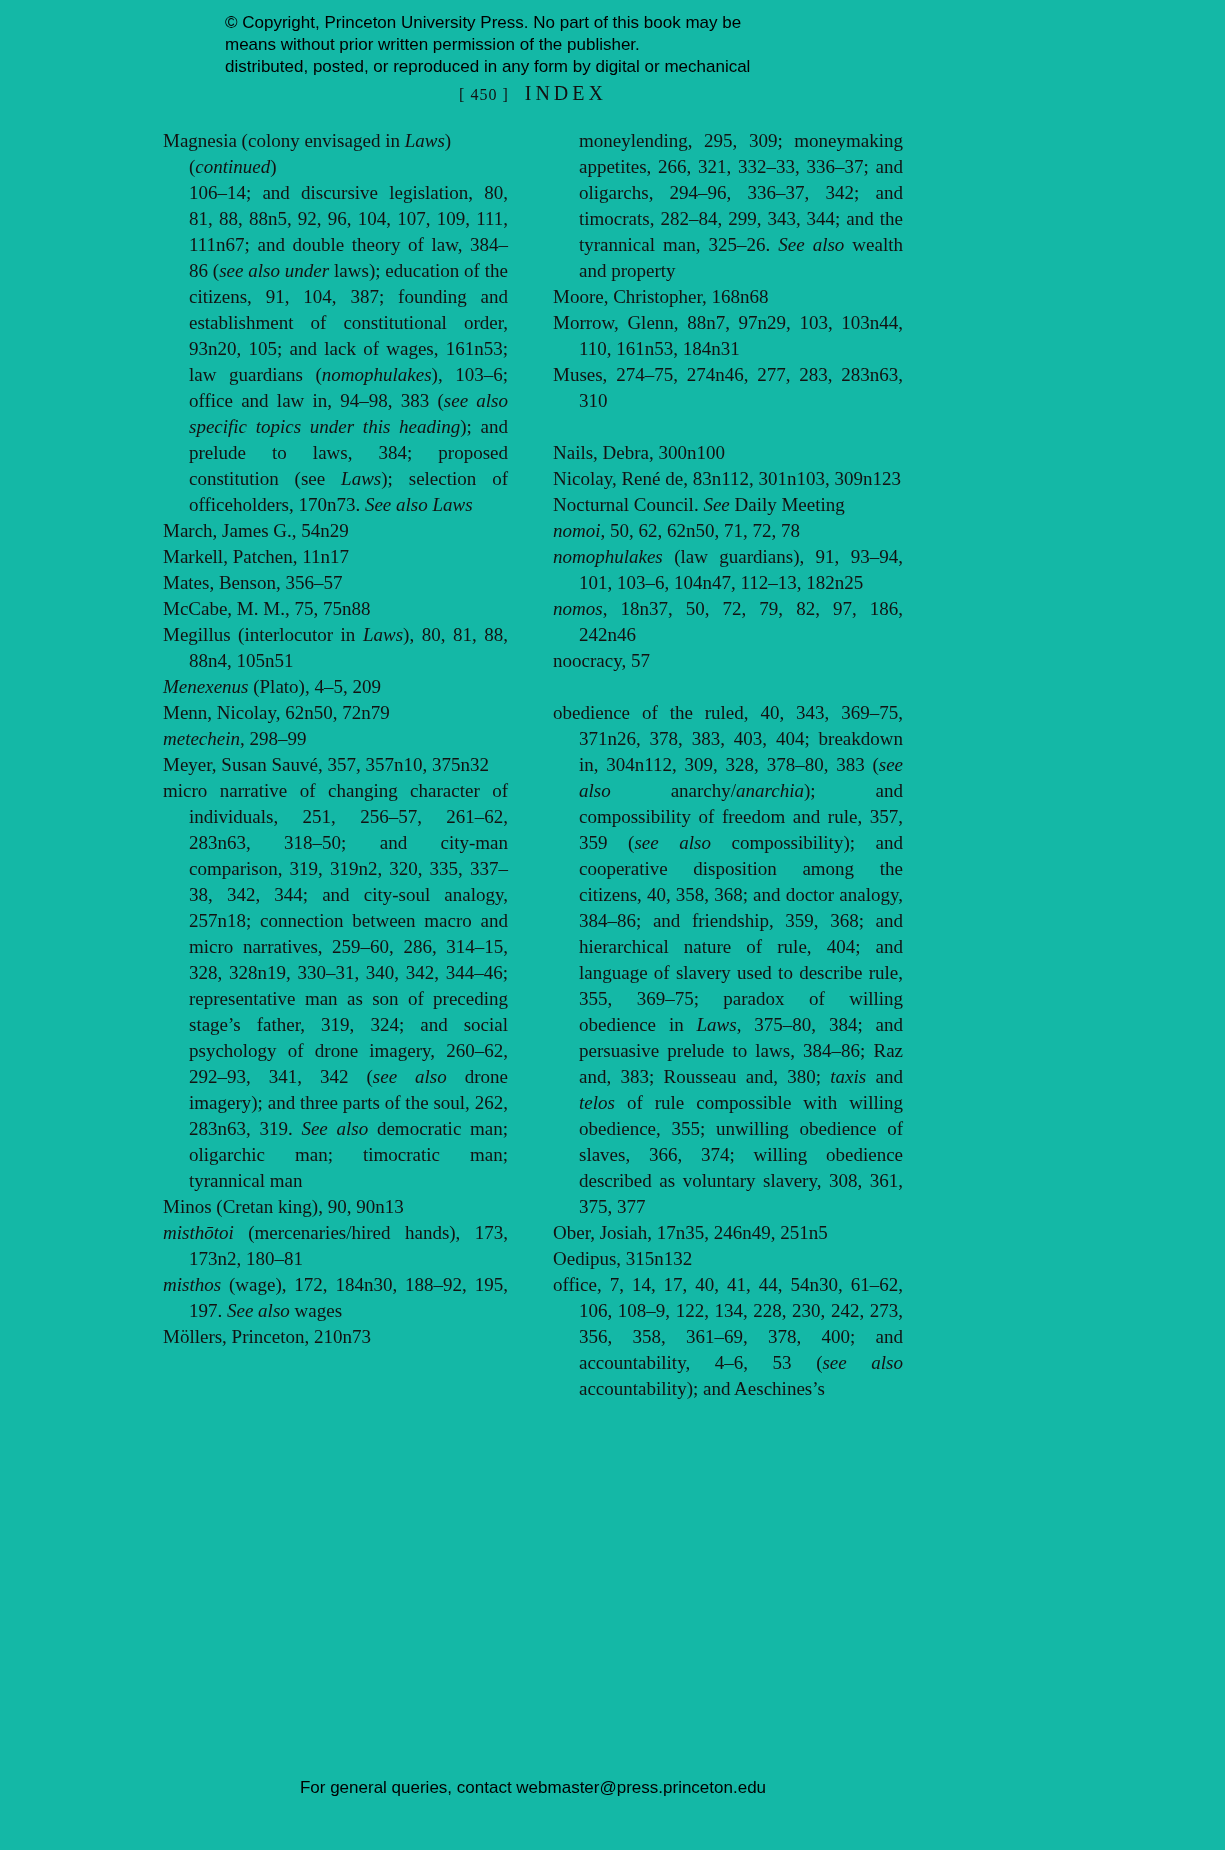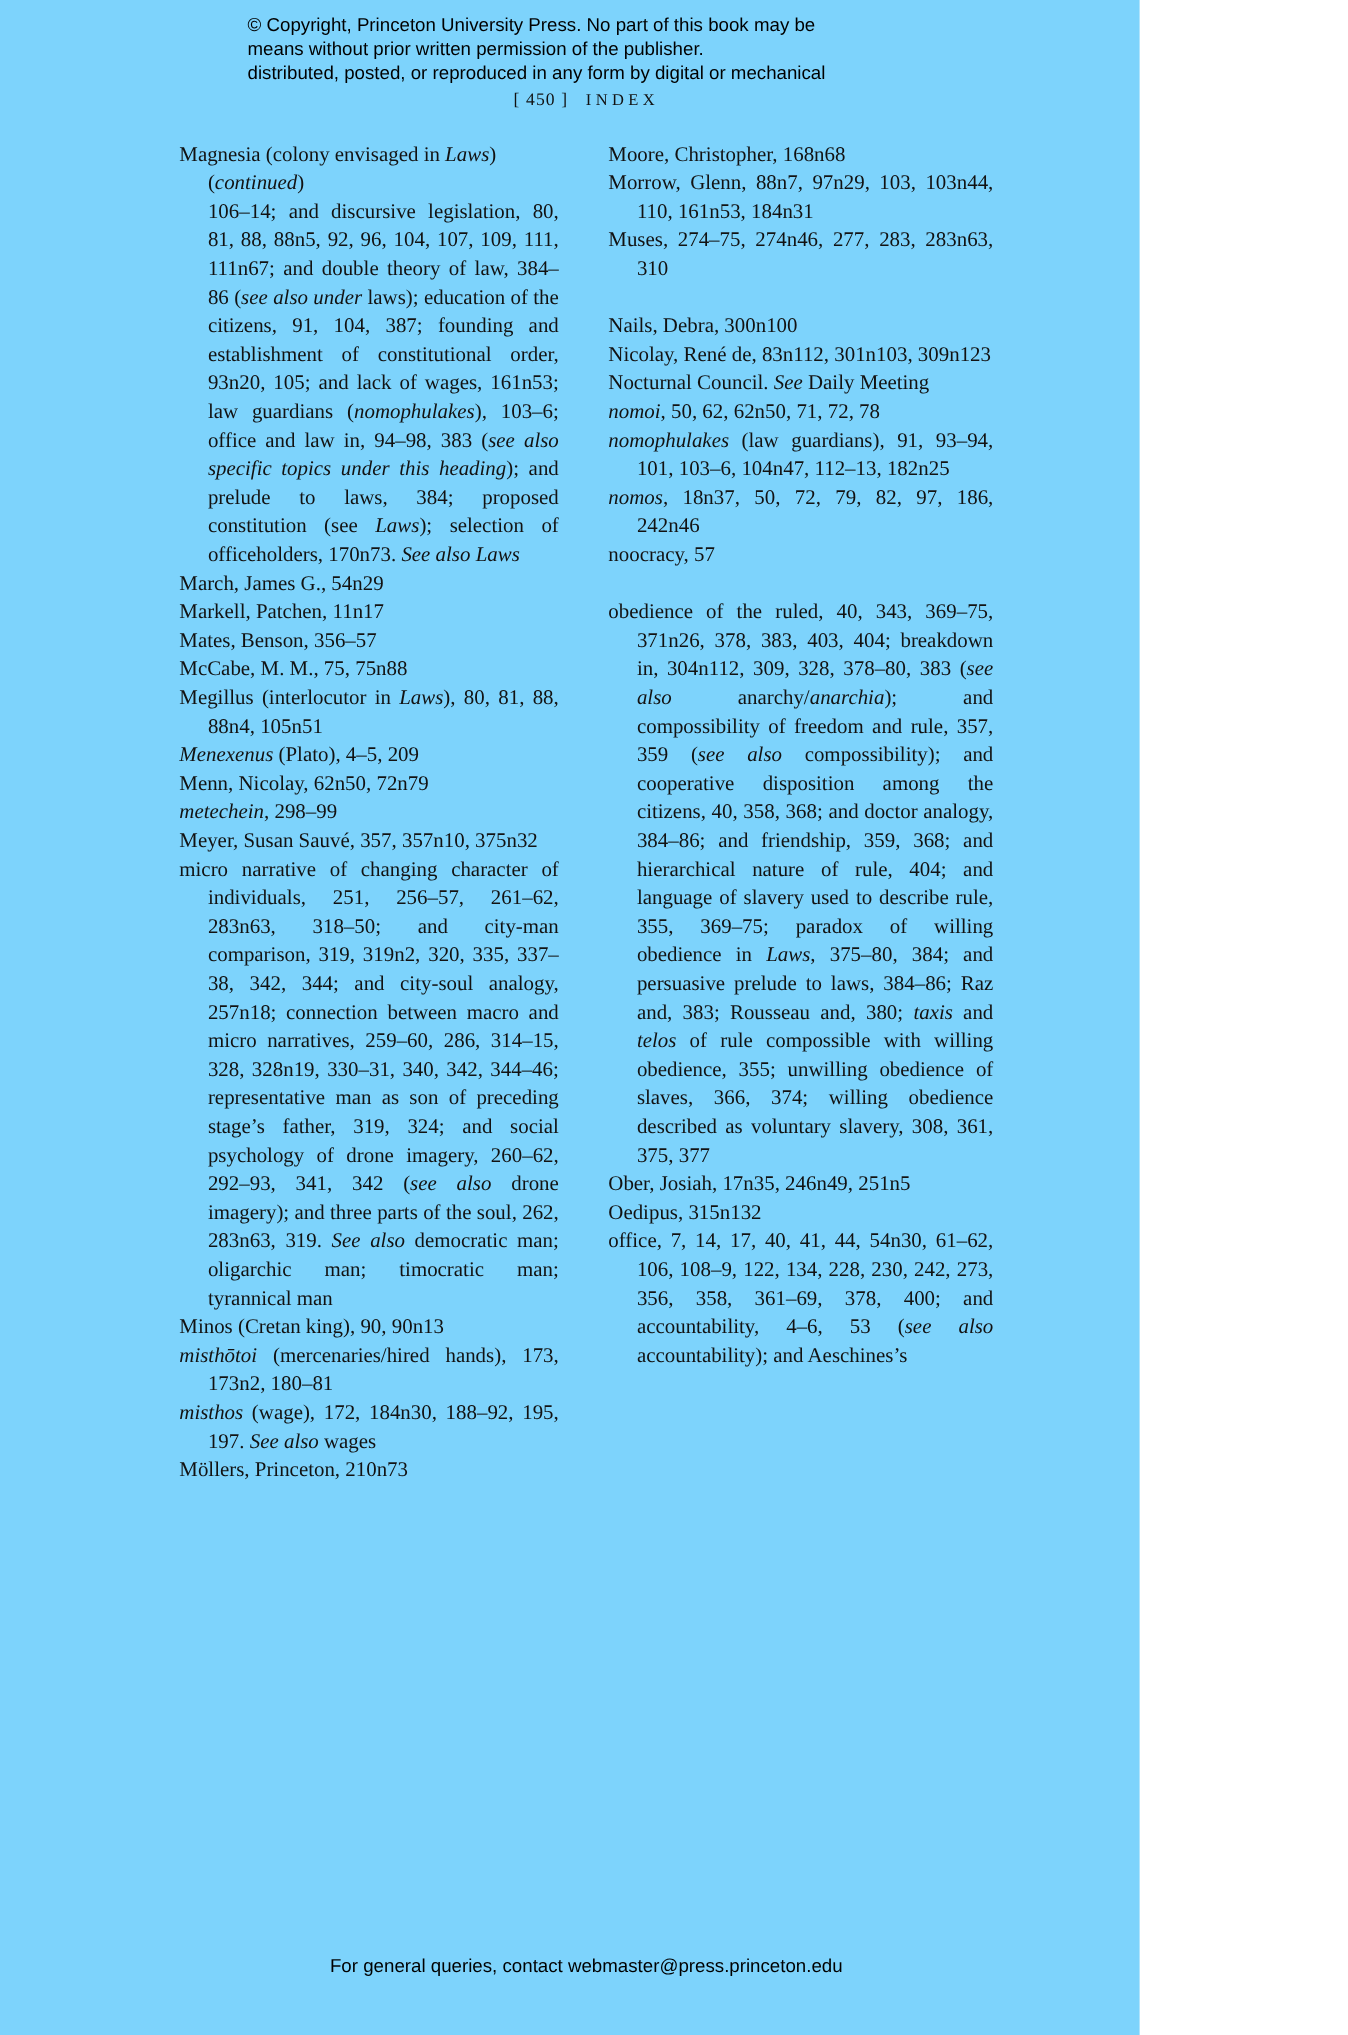--- a/index.html
+++ b/index.html
@@ -1,21 +1,21 @@
 <!DOCTYPE html>
 <html lang="en"><head>
 <meta charset="utf-8">
 <style>
   * { box-sizing: border-box; }
   html, body { margin: 0; padding: 0; background: #ffffff; }
   .page {
     position: relative;
-    width: 1036px;
+    width: 1225px;
     height: 1850px;
-    background: #7dd3fc;
+    background: #14b8a6;
     font-family: "Liberation Serif", serif;
     color: #121212;
     overflow: hidden;
   }
   .copyright {
     position: absolute;
     left: 225px;
     top: 12px;
     font-family: "Liberation Sans", sans-serif;
     font-size: 17px;
@@ -25,21 +25,21 @@
   .running-head {
     position: absolute;
     left: 163px;
     top: 82px;
     width: 740px;
     text-align: center;
     font-size: 16px;
     color: #121212;
   }
   .pagenum { margin-right: 12px; letter-spacing: 1px; }
-  .head-title { letter-spacing: 4px; font-size: 15px; }
+  .head-title { letter-spacing: 4px; font-size: 20px; }
   .columns {
     position: absolute;
     left: 163px;
     top: 128px;
     display: flex;
     gap: 45px;
   }
   .col { font-size: 19px; line-height: 26px; }
   .col-left  { width: 345px; }
   .col-right { width: 350px; }
@@ -94,20 +94,21 @@
         <p class="entry main">Menn, Nicolay, 62n50, 72n79</p>
         <p class="entry main"><i>metechein</i>, 298–99</p>
         <p class="entry main">Meyer, Susan Sauvé, 357, 357n10, 375n32</p>
         <p class="entry main">micro narrative of changing character of individuals, 251, 256–57, 261–62, 283n63, 318–50; and city-man comparison, 319, 319n2, 320, 335, 337–38, 342, 344; and city-soul analogy, 257n18; connection between macro and micro narratives, 259–60, 286, 314–15, 328, 328n19, 330–31, 340, 342, 344–46; representative man as son of preceding stage’s father, 319, 324; and social psychology of drone imagery, 260–62, 292–93, 341, 342 (<i>see also</i> drone imagery); and three parts of the soul, 262, 283n63, 319. <i>See also</i> democratic man; oligarchic man; timocratic man; tyrannical man</p>
         <p class="entry main">Minos (Cretan king), 90, 90n13</p>
         <p class="entry main"><i>misthōtoi</i> (mercenaries/hired hands), 173, 173n2, 180–81</p>
         <p class="entry main"><i>misthos</i> (wage), 172, 184n30, 188–92, 195, 197. <i>See also</i> wages</p>
         <p class="entry main">Möllers, Princeton, 210n73</p>
       </div>
     <div class="col col-right" id="col-right">
+        <p class="entry sub">moneylending, 295, 309; moneymaking appetites, 266, 321, 332–33, 336–37; and oligarchs, 294–96, 336–37, 342; and timocrats, 282–84, 299, 343, 344; and the tyrannical man, 325–26. <i>See also</i> wealth and property</p>
         <p class="entry main">Moore, Christopher, 168n68</p>
         <p class="entry main">Morrow, Glenn, 88n7, 97n29, 103, 103n44, 110, 161n53, 184n31</p>
         <p class="entry main">Muses, 274–75, 274n46, 277, 283, 283n63, 310</p>
         <p class="entry gap"></p>
         <p class="entry main">Nails, Debra, 300n100</p>
         <p class="entry main">Nicolay, René de, 83n112, 301n103, 309n123</p>
         <p class="entry main">Nocturnal Council. <i>See</i> Daily Meeting</p>
         <p class="entry main"><i>nomoi</i>, 50, 62, 62n50, 71, 72, 78</p>
         <p class="entry main"><i>nomophulakes</i> (law guardians), 91, 93–94, 101, 103–6, 104n47, 112–13, 182n25</p>
         <p class="entry main"><i>nomos</i>, 18n37, 50, 72, 79, 82, 97, 186, 242n46</p>

